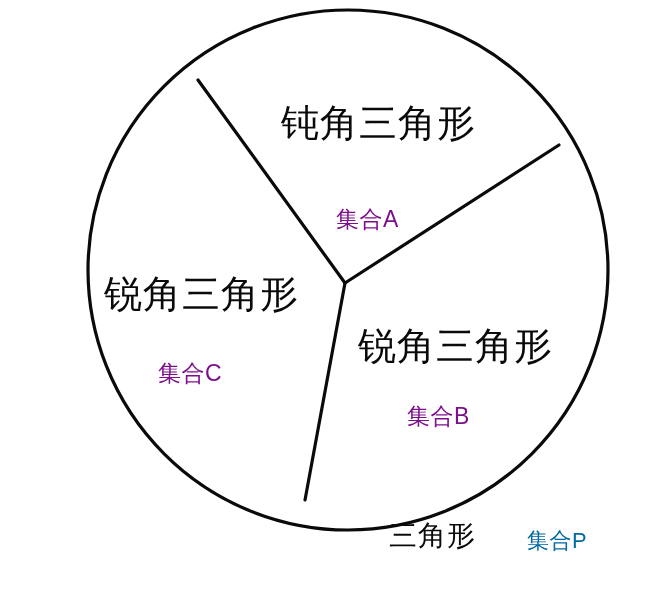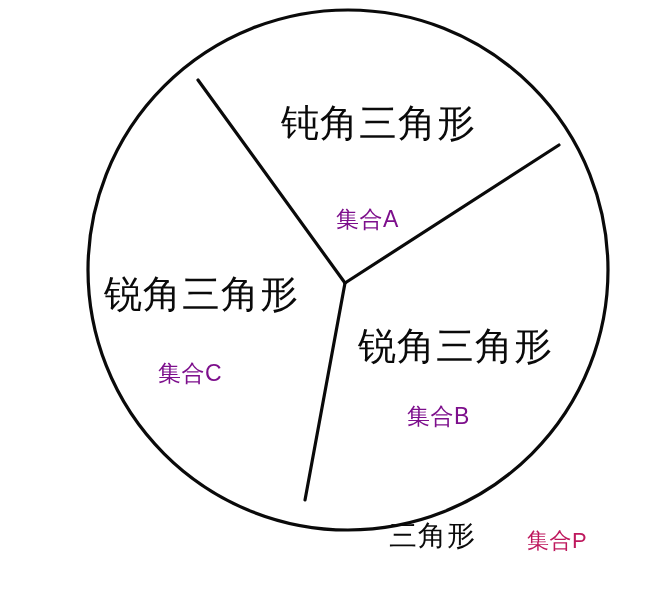--- a/index.html
+++ b/index.html
@@ -41,21 +41,21 @@
     color: #7d0f8c;
     font-size: 23px;
     letter-spacing: 0.5px;
   }
   .universe-main {
     color: #0a0a0a;
     font-size: 28px;
     letter-spacing: 1px;
   }
   .universe-sub {
-    color: #be185d;
+    color: #0369a1;
     font-size: 22px;
     letter-spacing: 0.5px;
   }
 
   
   #label-a-main   { left: 281px; top: 104px; }
   #label-a-sub    { left: 336px; top: 172px; margin-top: 36px; }
 
   #label-c-main   { left: 104px; top: 275px; }
   #label-c-sub    { left: 158px; top: 362px; }

